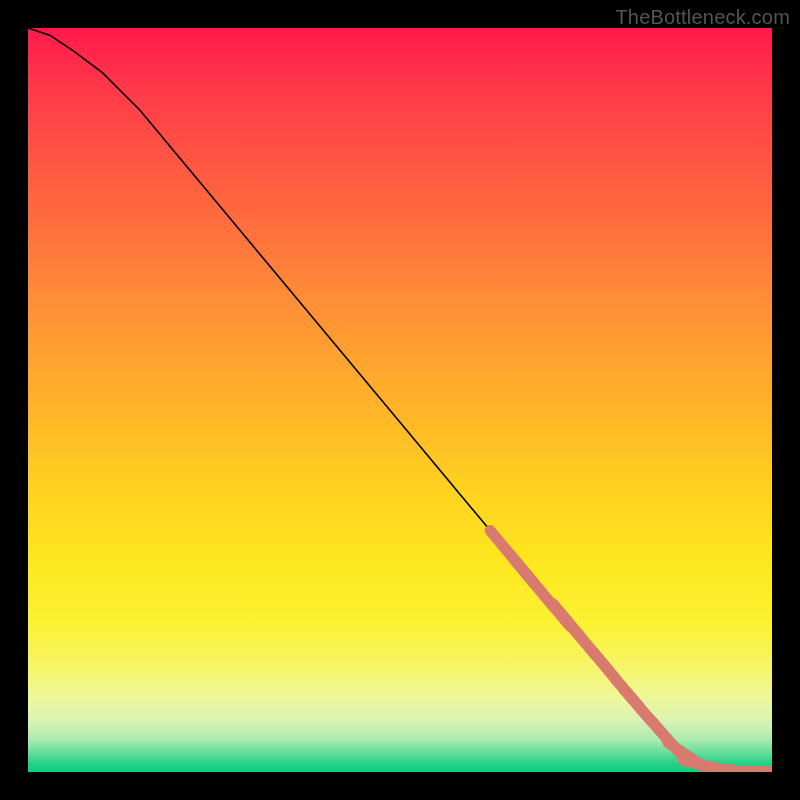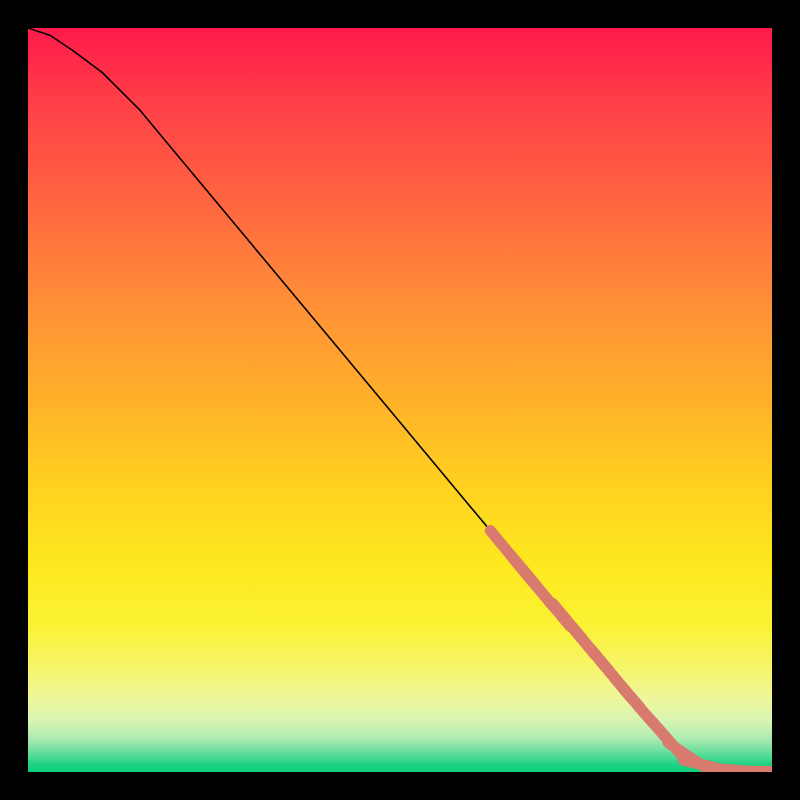--- a/index.html
+++ b/index.html
@@ -67,20 +67,21 @@
     stroke: #000;
     stroke-width: 1.6;
     stroke-linecap: round;
   }
 </style>
 </head>
 <body>
 
 <div class="stage">
 
+  <div class="watermark">TheBottleneck.com</div>
 
   <div class="plot-area">
     <svg class="overlay" viewBox="0 0 744 744">
       <path id="curve-path" class="curve" d="M0.0 0.0 L22.3 7.4 L44.6 22.3 L74.4 44.6 L111.6 81.8 L148.8 126.5 L223.2 215.8 L297.6 305.0 L372.0 394.3 L446.4 483.6 L520.8 572.9 L595.2 662.2 L647.3 721.7 L669.6 736.6 L691.9 741.8 L714.2 743.3 L744.0 743.6" stroke="#000000"></path>
       <g id="markers-group">
           <line x1="462.2" y1="502.5" x2="505.0" y2="554.0" stroke="#d97a6f" stroke-width="11" stroke-linecap="round"></line>
           <line x1="482.9" y1="527.3" x2="506.7" y2="555.9" stroke="#d97a6f" stroke-width="11" stroke-linecap="round"></line>
           <line x1="486.9" y1="532.2" x2="525.0" y2="577.9" stroke="#d97a6f" stroke-width="11" stroke-linecap="round"></line>
           <line x1="499.4" y1="547.2" x2="542.2" y2="598.6" stroke="#d97a6f" stroke-width="11" stroke-linecap="round"></line>
           <line x1="525.1" y1="575.8" x2="553.7" y2="610.1" stroke="#d97a6f" stroke-width="11" stroke-linecap="round"></line>

